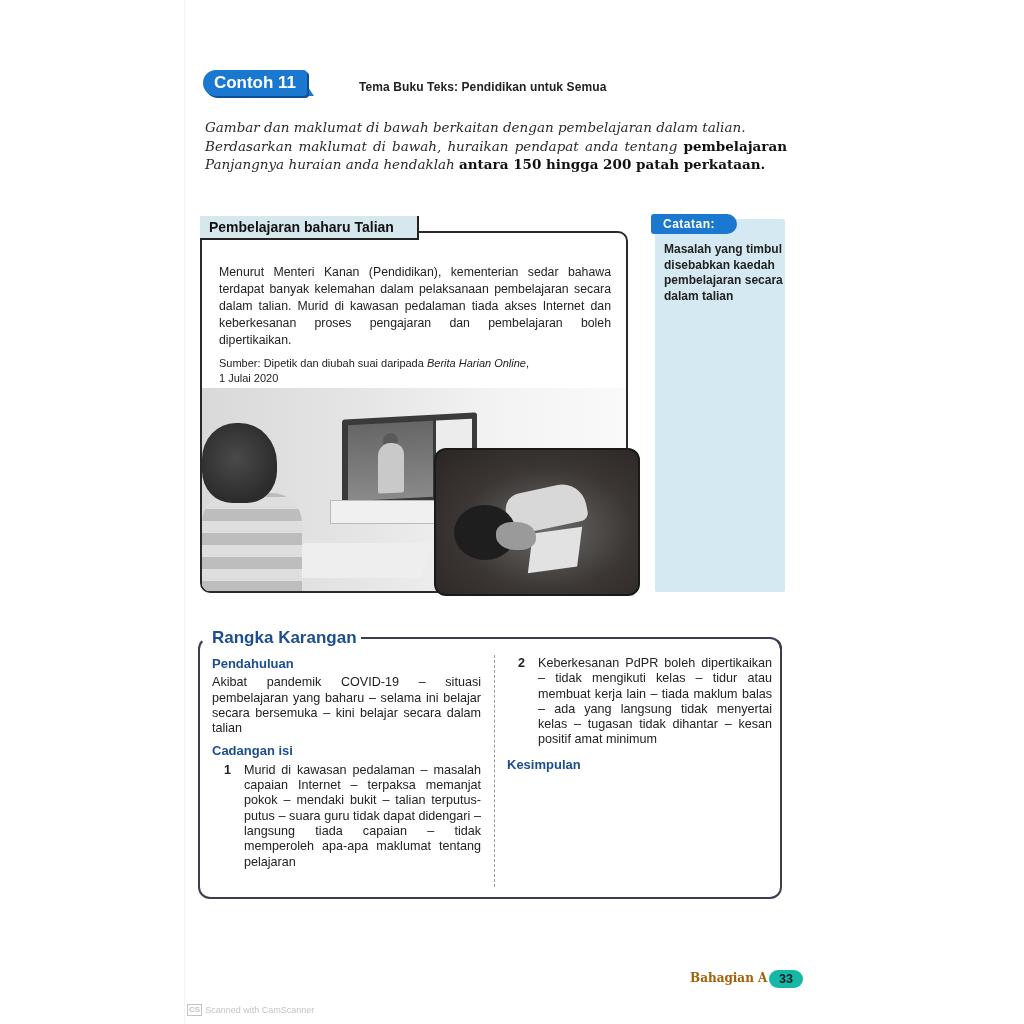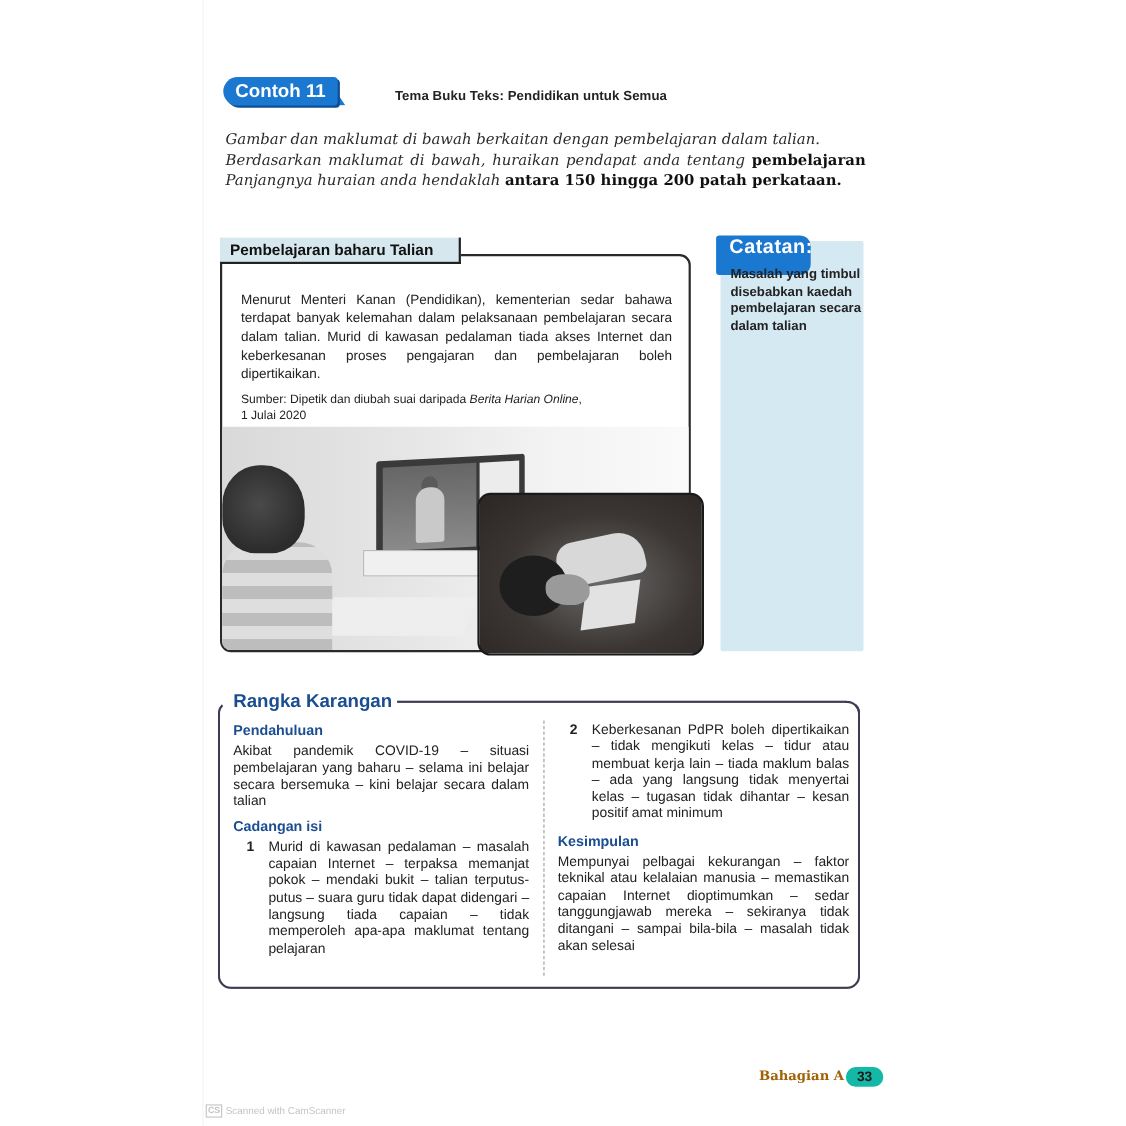--- a/index.html
+++ b/index.html
@@ -126,23 +126,23 @@
     position: absolute; left: 95px; top: 80px; width: 48px; height: 40px;
     background: #e2e2e2; transform: skewX(-15deg) rotate(-8deg);
   }
 
   
   .catatan-panel {
     position: absolute; left: 655px; top: 219px; width: 130px; height: 373px;
     background: #d5e9f2; border-radius: 2px;
   }
   .catatan-tab {
-    position: absolute; left: 651px; top: 214px; width: 86px; height: 36px;
+    position: absolute; left: 651px; top: 214px; width: 86px; height: 20px;
     background: #1a78d0; color: #fff; border-radius: 3px 10px 10px 3px;
-    font-weight: bold; font-size: 18px; line-height: 20px; padding-left: 12px; box-sizing: border-box;
+    font-weight: bold; font-size: 12px; line-height: 20px; padding-left: 12px; box-sizing: border-box;
     letter-spacing: 0.5px;
   }
   .catatan-text {
     position: absolute; left: 664px; top: 242px; width: 120px;
     font-weight: bold; font-size: 12px; line-height: 15.5px; color: #222;
   }
 
   
   .rk-box {
     position: absolute; left: 198px; top: 637px; width: 584px; height: 262px;
@@ -253,21 +253,20 @@
     <span class="rk-itemtext">Murid di kawasan pedalaman – masalah capaian Internet – terpaksa memanjat pokok – mendaki bukit – talian terputus-putus – suara guru tidak dapat didengari – langsung tiada capaian – tidak memperoleh apa-apa maklumat tentang pelajaran</span>
   </div>
 </div>
 
 <div class="rk-col" style="left:507px; top:656px; width:265px;">
   <div class="rk-item" style="padding-left:11px;">
     <span class="rk-num">2</span>
     <span class="rk-itemtext">Keberkesanan PdPR boleh dipertikaikan – tidak mengikuti kelas – tidur atau membuat kerja lain – tiada maklum balas – ada yang langsung tidak menyertai kelas – tugasan tidak dihantar – kesan positif amat minimum</span>
   </div>
   <div class="rk-head" style="margin-top:9px;">Kesimpulan</div>
-  <p class="rk-para">Mempunyai pelbagai kekurangan – faktor teknikal atau kelalaian manusia – memastikan capaian Internet dioptimumkan – sedar tanggungjawab mereka – sekiranya tidak ditangani – sampai bila-bila – masalah tidak akan selesai</p>
 </div>
 
 <div class="footer-label">Bahagian A</div>
 <div class="page-num">33</div>
 <div class="scan-mark">
   <span class="scan-icon">CS</span>
   <span>Scanned with CamScanner</span>
 </div>
 
 </body></html>

